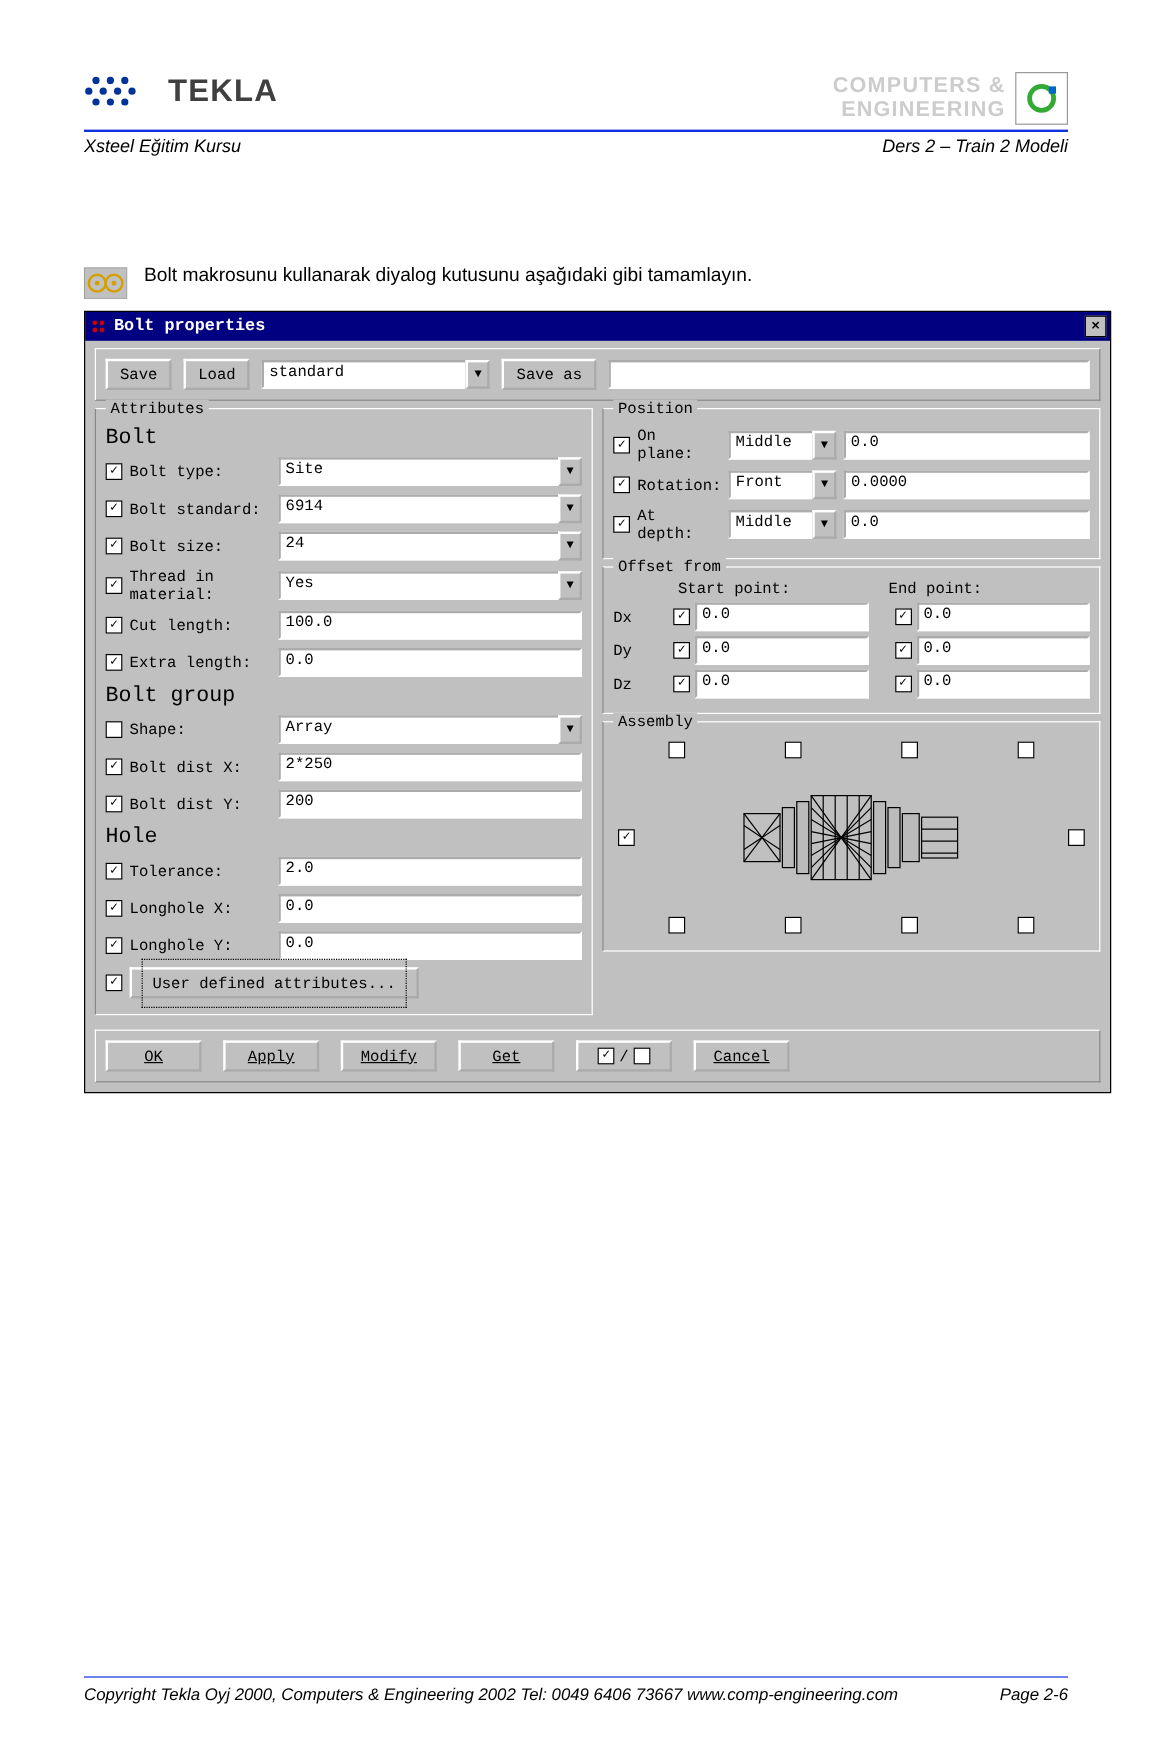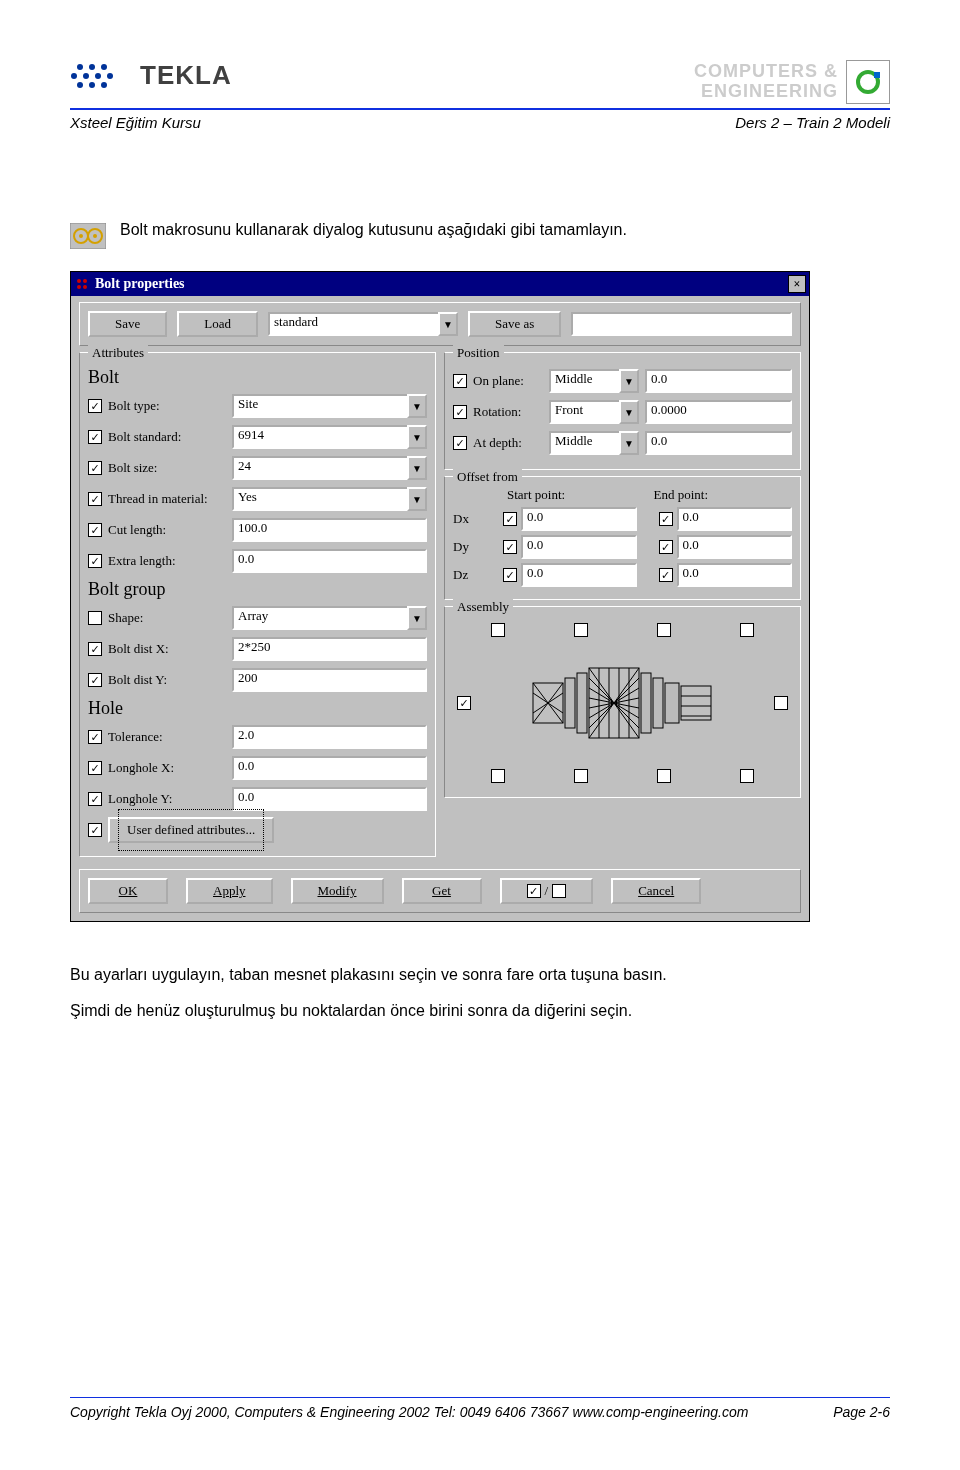--- a/index.html
+++ b/index.html
@@ -10,27 +10,27 @@
 .tekla-icon{width:60px;height:30px}
 .tekla-text{color:#404040;font-weight:bold;font-size:26px;font-family:Arial,sans-serif;letter-spacing:1px}
 .ce-block{display:flex;align-items:center;gap:8px}
 .ce-text{color:#ccc;font-weight:bold;font-size:18px;text-align:right;line-height:1.1;letter-spacing:1px;font-family:Arial,sans-serif}
 .ce-logo{width:44px;height:44px;border:1px solid #999;display:flex;align-items:center;justify-content:center}
 .hr{height:2px;background:#1030e0;margin:2px 0}
 .subhead{display:flex;justify-content:space-between;font-size:15px;font-style:italic;margin-top:4px;font-family:Arial,sans-serif}
 .body-row{display:flex;align-items:flex-start;gap:14px;margin-top:90px}
 .bolt-ico{width:36px;height:26px;flex-shrink:0;margin-top:2px}
 .body-text{font-size:16px}
-.dialog{width:740px;margin:22px 0 0 0;border:1px solid #000;background:#c0c0c0;font-family:Liberation Serif, serif;font-size:13px}
+.dialog{width:856px;margin:10px 0 0 0;border:1px solid #000;background:#c0c0c0;font-family:Liberation Mono, monospace;font-size:13px}
 .titlebar{background:#000080;color:#fff;display:flex;align-items:center;justify-content:space-between;height:24px;padding:0 3px 0 4px;font-weight:bold;font-size:14px}
 .titlebar .t-left{display:flex;align-items:center;gap:6px}
 .titlebar .x{width:18px;height:18px;background:#c0c0c0;border:1px solid #000;display:flex;align-items:center;justify-content:center;color:#000;font-weight:bold;font-size:12px;line-height:1}
 .dlg-body{padding:6px 8px 8px 8px}
 .toolbar{display:flex;align-items:center;gap:10px;border:1px solid #888;border-top-color:#fff;border-left-color:#fff;padding:8px;margin-bottom:6px}
-.btn{background:#c0c0c0;border:2px outset #fff;height:26px;padding:0 25px;font-size:13px;display:inline-flex;align-items:center;justify-content:center;cursor:pointer}
+.btn{background:#c0c0c0;border:2px outset #fff;height:26px;padding:0 10px;font-size:13px;display:inline-flex;align-items:center;justify-content:center;cursor:pointer}
 .txt{background:#fff;border:2px inset #fff;height:24px;padding:0 4px;font-size:13px}
 .sel{display:flex}
 .sel .txt{border-right:0}
 .sel .dd{width:20px;height:24px;background:#c0c0c0;border:2px outset #fff;display:flex;align-items:center;justify-content:center;font-size:10px}
 .cols{display:flex;gap:8px}
 .col{flex:1}
 .group{border:1px solid #888;border-top-color:#fff;border-left-color:#888;border-right-color:#fff;border-bottom-color:#fff;position:relative;padding:10px 8px 8px 8px;margin-bottom:6px}
 .group>.legend{position:absolute;top:-8px;left:8px;background:#c0c0c0;padding:0 4px;font-size:13px}
 .row{display:flex;align-items:center;gap:6px;margin:5px 0;min-height:26px}
 .cb{width:14px;height:14px;background:#fff;border:1px solid #000;display:inline-flex;align-items:center;justify-content:center;font-size:11px;line-height:1;flex-shrink:0}
@@ -387,24 +387,20 @@
             <span>/</span>
             <div class="cb"></div>
           </div>
         <div class="btn">
             <span style="text-decoration:underline">Cancel</span>
           </div>
       </div>
     </div>
   </div>
 
-  <div class="after-text">
-    <p>Bu ayarları uygulayın, taban mesnet plakasını seçin ve sonra fare orta tuşuna basın.</p>
-    <p style="margin-top:10px">Şimdi de henüz oluşturulmuş bu noktalardan önce birini sonra da diğerini  seçin.</p>
-  </div>
 </div>
 
 <div class="page-footer">
   <div class="pf-line"></div>
   <div class="pf-row">
     <span>Copyright Tekla Oyj 2000,  Computers &amp; Engineering 2002  Tel: 0049 6406 73667  www.comp-engineering.com</span>
     <span>Page 2-6</span>
   </div>
 </div>
 

